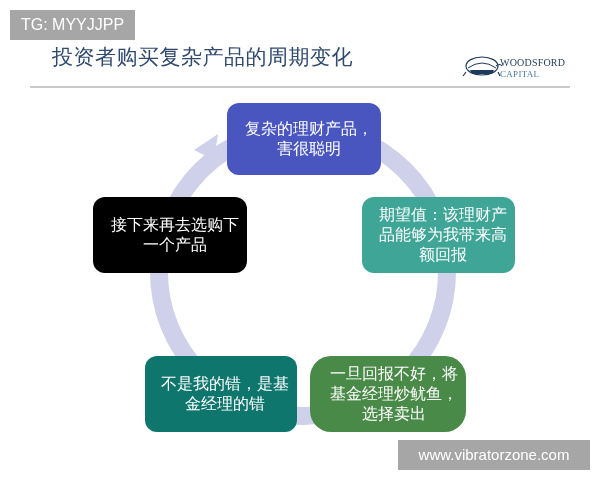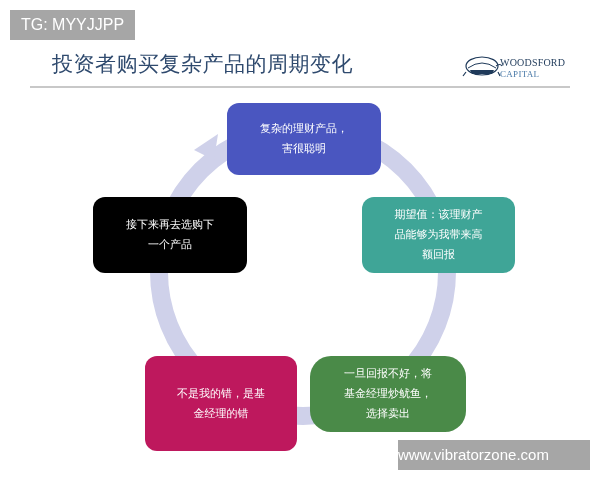--- a/index.html
+++ b/index.html
@@ -1,31 +1,31 @@
 <!DOCTYPE html>
 <html><head>
 <meta charset="utf-8">
 <style>
   html, body { margin:0; padding:0; }
   body { width:600px; height:480px; background:#ffffff; position:relative; overflow:hidden; font-family:"DejaVu Sans", sans-serif; }
   .tag { position:absolute; left:10px; top:10px; width:125px; height:30px; background:#a6a6a6; color:#ffffff; font-family:"Liberation Sans", sans-serif; font-size:16px; line-height:30px; text-align:center; }
-  .title { position:absolute; left:52px; top:50px; font-size:21px; color:#2f4a6e; letter-spacing:0.5px; }
+  .title { position:absolute; left:52px; top:43px; font-size:21px; color:#2f4a6e; letter-spacing:0.5px; }
   .rule { position:absolute; left:30px; top:86px; width:540px; height:2px; background:#c8c8c8; }
   .logo { position:absolute; left:460px; top:54px; width:110px; height:26px; }
   .logo-text1 { position:absolute; left:500px; top:57px; font-family:"Liberation Serif", serif; font-size:10px; font-weight:normal; color:#1f3a5a; letter-spacing:0.2px; }
   .logo-text2 { position:absolute; left:500px; top:69px; font-family:"Liberation Serif", serif; font-size:9px; color:#4a7aa8; letter-spacing:0.3px; }
   .ring { position:absolute; left:0; top:0; }
-  .box { position:absolute; border-radius:12px; color:#ffffff; font-family:"DejaVu Serif", serif; font-size:11px; line-height:20px; text-align:center; display:flex; align-items:center; justify-content:center; box-sizing:border-box; padding:4px 8px; }
+  .box { position:absolute; border-radius:12px; color:#ffffff; font-family:"DejaVu Serif", serif; font-size:16px; line-height:20px; text-align:center; display:flex; align-items:center; justify-content:flex-end; box-sizing:border-box; padding:4px 8px; }
   .box span { display:block; }
   .b1 { left:227px; top:103px; width:154px; height:72px; background:#4a56c0; }
   .b2 { left:362px; top:197px; width:153px; height:76px; background:#3fa597; }
   .b3 { left:310px; top:356px; width:156px; height:76px; background:#4a8a48;border-radius:21px; }
-  .b4 { left:145px; top:356px; width:152px; height:95px; background:#be185d; }
+  .b4 { left:145px; top:356px; width:152px; height:76px; background:#0f766e; }
   .b5 { left:93px; top:197px; width:154px; height:76px; background:#000000; }
-  .wm { position:absolute; left:398px; top:440px; width:192px; height:30px; background:#a6a6a6; color:#ffffff; font-family:"Liberation Sans", sans-serif; font-size:15px; line-height:30px; }
+  .wm { position:absolute; left:398px; top:440px; width:192px; height:30px; background:#a6a6a6; color:#ffffff; font-family:"Liberation Sans", sans-serif; font-size:15px; line-height:30px; text-align:center; }
 </style>
 </head>
 <body>
 
 <div class="tag">TG: MYYJJPP</div>
 
 <div class="title">投资者购买复杂产品的周期变化</div>
 
 <svg class="logo" viewBox="0 0 110 26" width="110" height="26">
   <ellipse cx="22" cy="12" rx="16" ry="9" fill="none" stroke="#1f3a5a" stroke-width="1.2"></ellipse>

